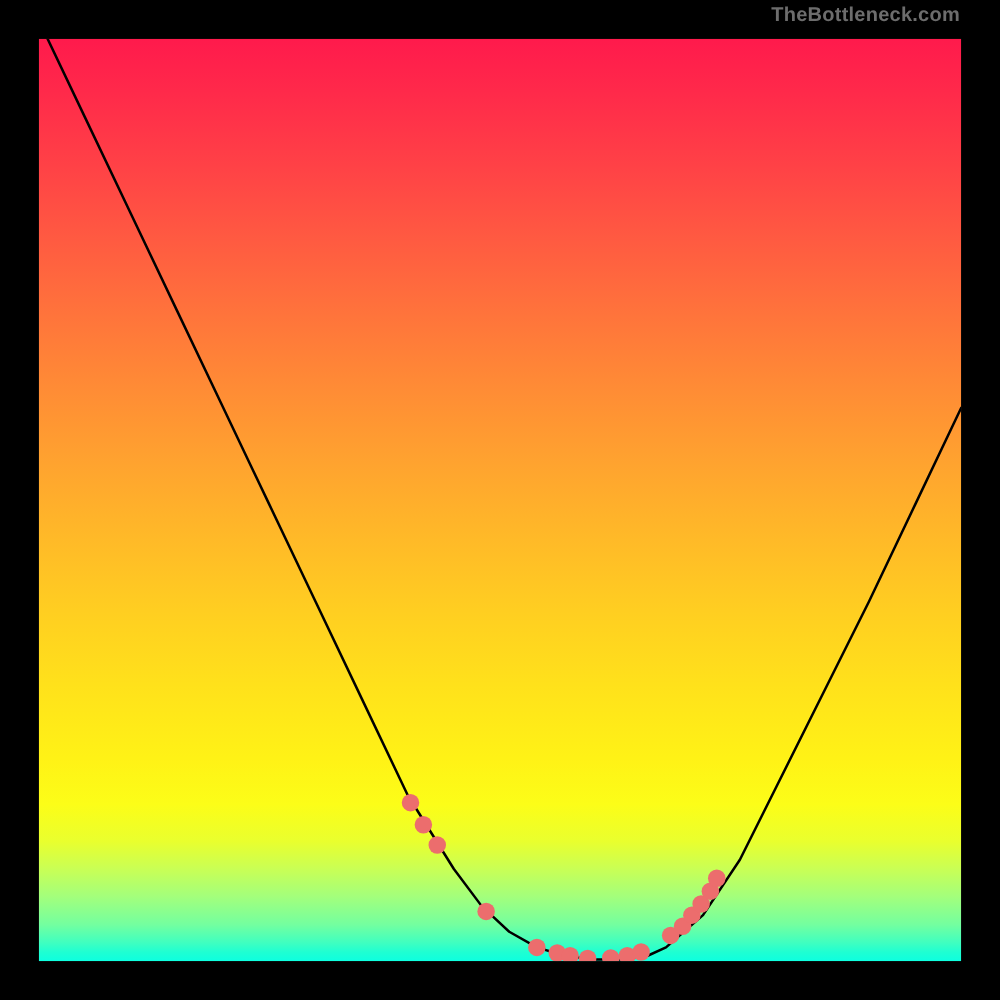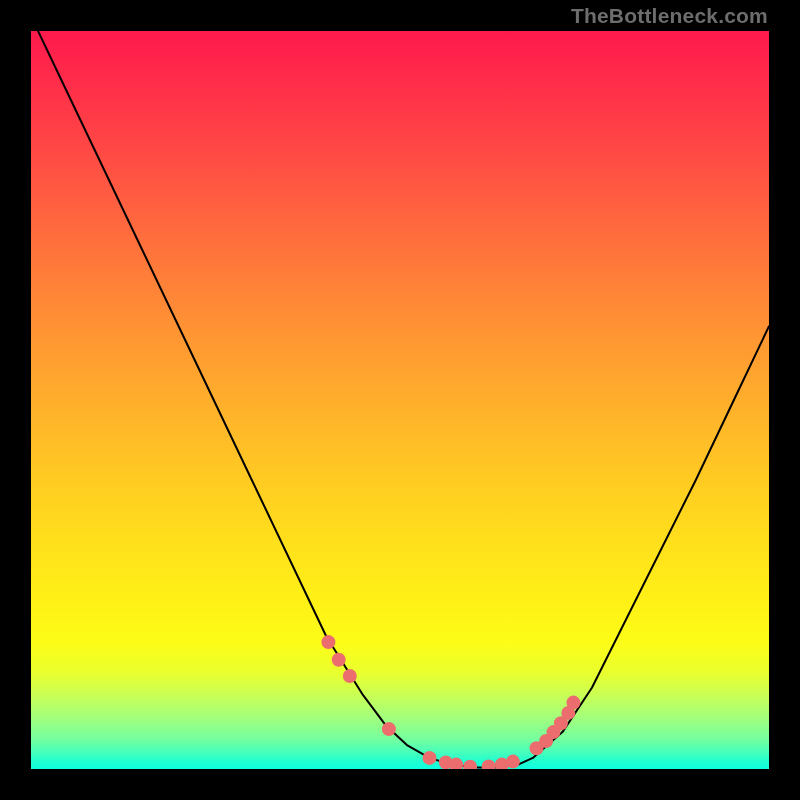--- a/index.html
+++ b/index.html
@@ -59,21 +59,21 @@
     left: 0;
     top: 0;
     width: 738px;
     height: 738px;
   }
   .watermark {
     position: absolute;
     top: 4px;
     right: 32px;
     font-family: Arial, Helvetica, sans-serif;
-    font-size: 21px;
+    font-size: 16px;
     font-weight: bold;
     color: #6d6d6d;
     letter-spacing: 0.2px;
     user-select: none;
   }
 </style>
 </head>
 <body>
 
 <div class="frame">

